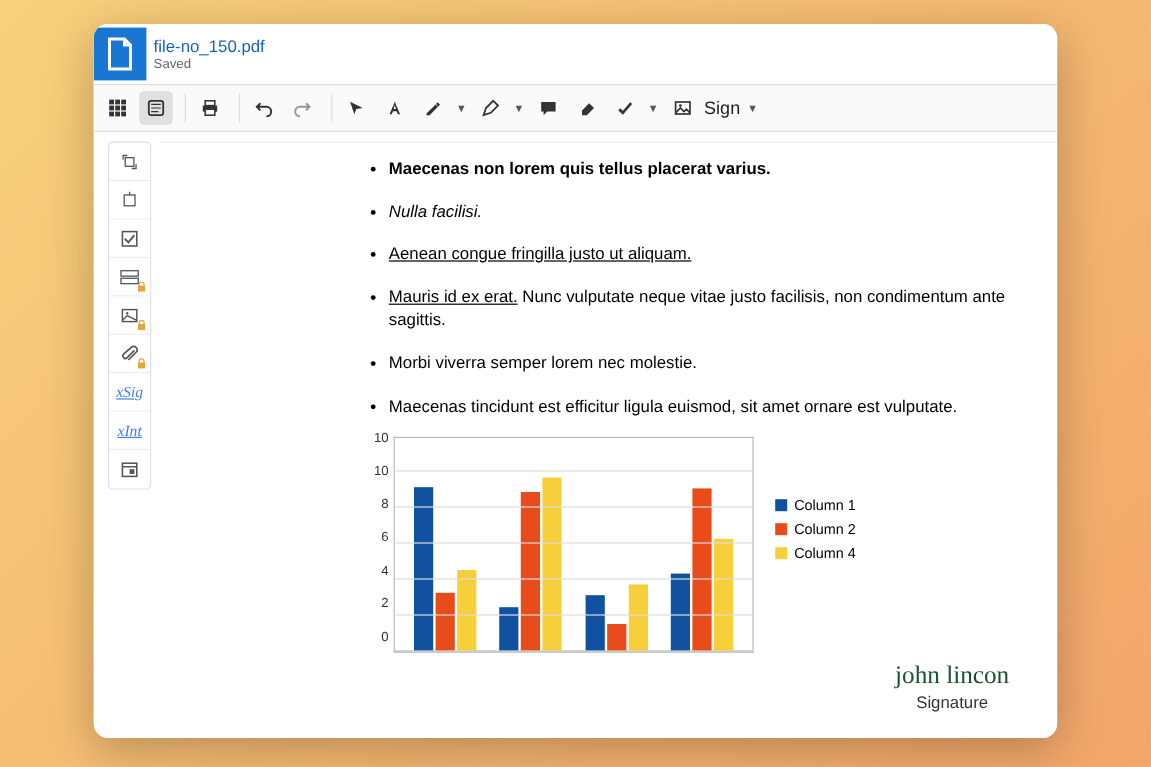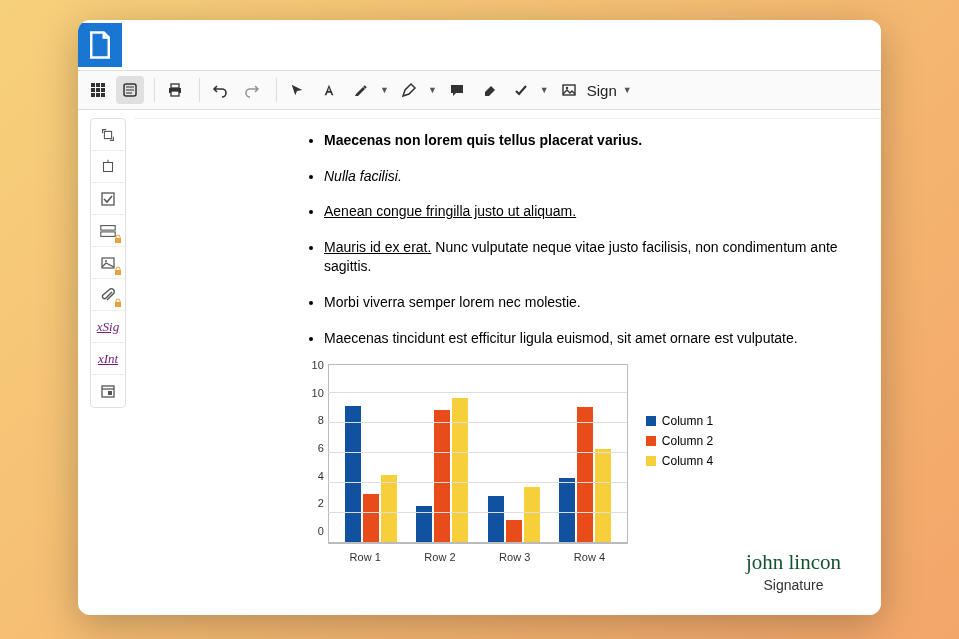--- a/index.html
+++ b/index.html
@@ -79,21 +79,21 @@
     display: flex; align-items: center; justify-content: center;
     border-bottom: 1px solid #eee;
     position: relative;
     cursor: pointer;
   }
   .sbtn:last-child { border-bottom: none; }
   .lock {
     position: absolute; right: 2px; bottom: 2px;
     width: 10px; height: 10px;
   }
-  .sig-script { font-family: 'Brush Script MT', cursive; font-style: italic; font-size: 13px; color: #701a75; text-decoration: underline; }
+  .sig-script { font-family: 'Brush Script MT', cursive; font-style: italic; font-size: 13px; color: #3b82f6; text-decoration: underline; }
 
   
   .page {
     flex: 1;
     margin: 8px 0 0 8px;
     background: #fff;
     border-top: 1px solid #eee;
     padding: 12px 40px 20px 40px;
     overflow: hidden;
   }
@@ -130,20 +130,24 @@
 <body>
 
 <div class="window">
 
   <div class="header">
     <div class="logo">
       <svg viewBox="0 0 24 24" fill="none">
         <path d="M5 2 h10 l4 4 v16 h-14 z" stroke="#fff" stroke-width="2" fill="#1976d2"></path>
         <path d="M15 2 v4 h4" stroke="#fff" stroke-width="2" fill="none"></path>
       </svg>
+    </div>
+    <div class="header-text">
+      <div class="file-title">file-no_150.pdf</div>
+      <div class="saved-text">Saved</div>
     </div>
   </div>
 
   <div class="toolbar">
     <div class="tbtn">
       <svg width="16" height="16" viewBox="0 0 16 16">
           <rect x="1" y="1" width="4" height="4" fill="#333"></rect>
           <rect x="6" y="1" width="4" height="4" fill="#333"></rect>
           <rect x="11" y="1" width="4" height="4" fill="#333"></rect>
           <rect x="1" y="6" width="4" height="4" fill="#333"></rect>
@@ -343,26 +347,20 @@
                   <div class="bar c1" style="height: 46.5px;"></div>
                   <div class="bar c2" style="height: 22.5px;"></div>
                   <div class="bar c3" style="height: 55.5px;"></div>
                 </div>
                 <div class="bgroup">
                   <div class="bar c1" style="height: 64.5px;"></div>
                   <div class="bar c2" style="height: 135px;"></div>
                   <div class="bar c3" style="height: 93px;"></div>
                 </div>
               </div>
-            <div class="xlabels" id="xlabels">
-                <div class="xlbl">Row 1</div>
-                <div class="xlbl">Row 2</div>
-                <div class="xlbl">Row 3</div>
-                <div class="xlbl">Row 4</div>
-              </div>
           <div class="grid" style="bottom: 30px;"></div>
               <div class="grid" style="bottom: 60px;"></div>
               <div class="grid" style="bottom: 90px;"></div>
               <div class="grid" style="bottom: 120px;"></div>
               <div class="grid" style="bottom: 150px;"></div>
             </div>
         </div>
         <div class="legend" id="legend">
             <div class="lrow">
               <div class="swatch c1" style="background: rgb(16, 82, 159);"></div>

